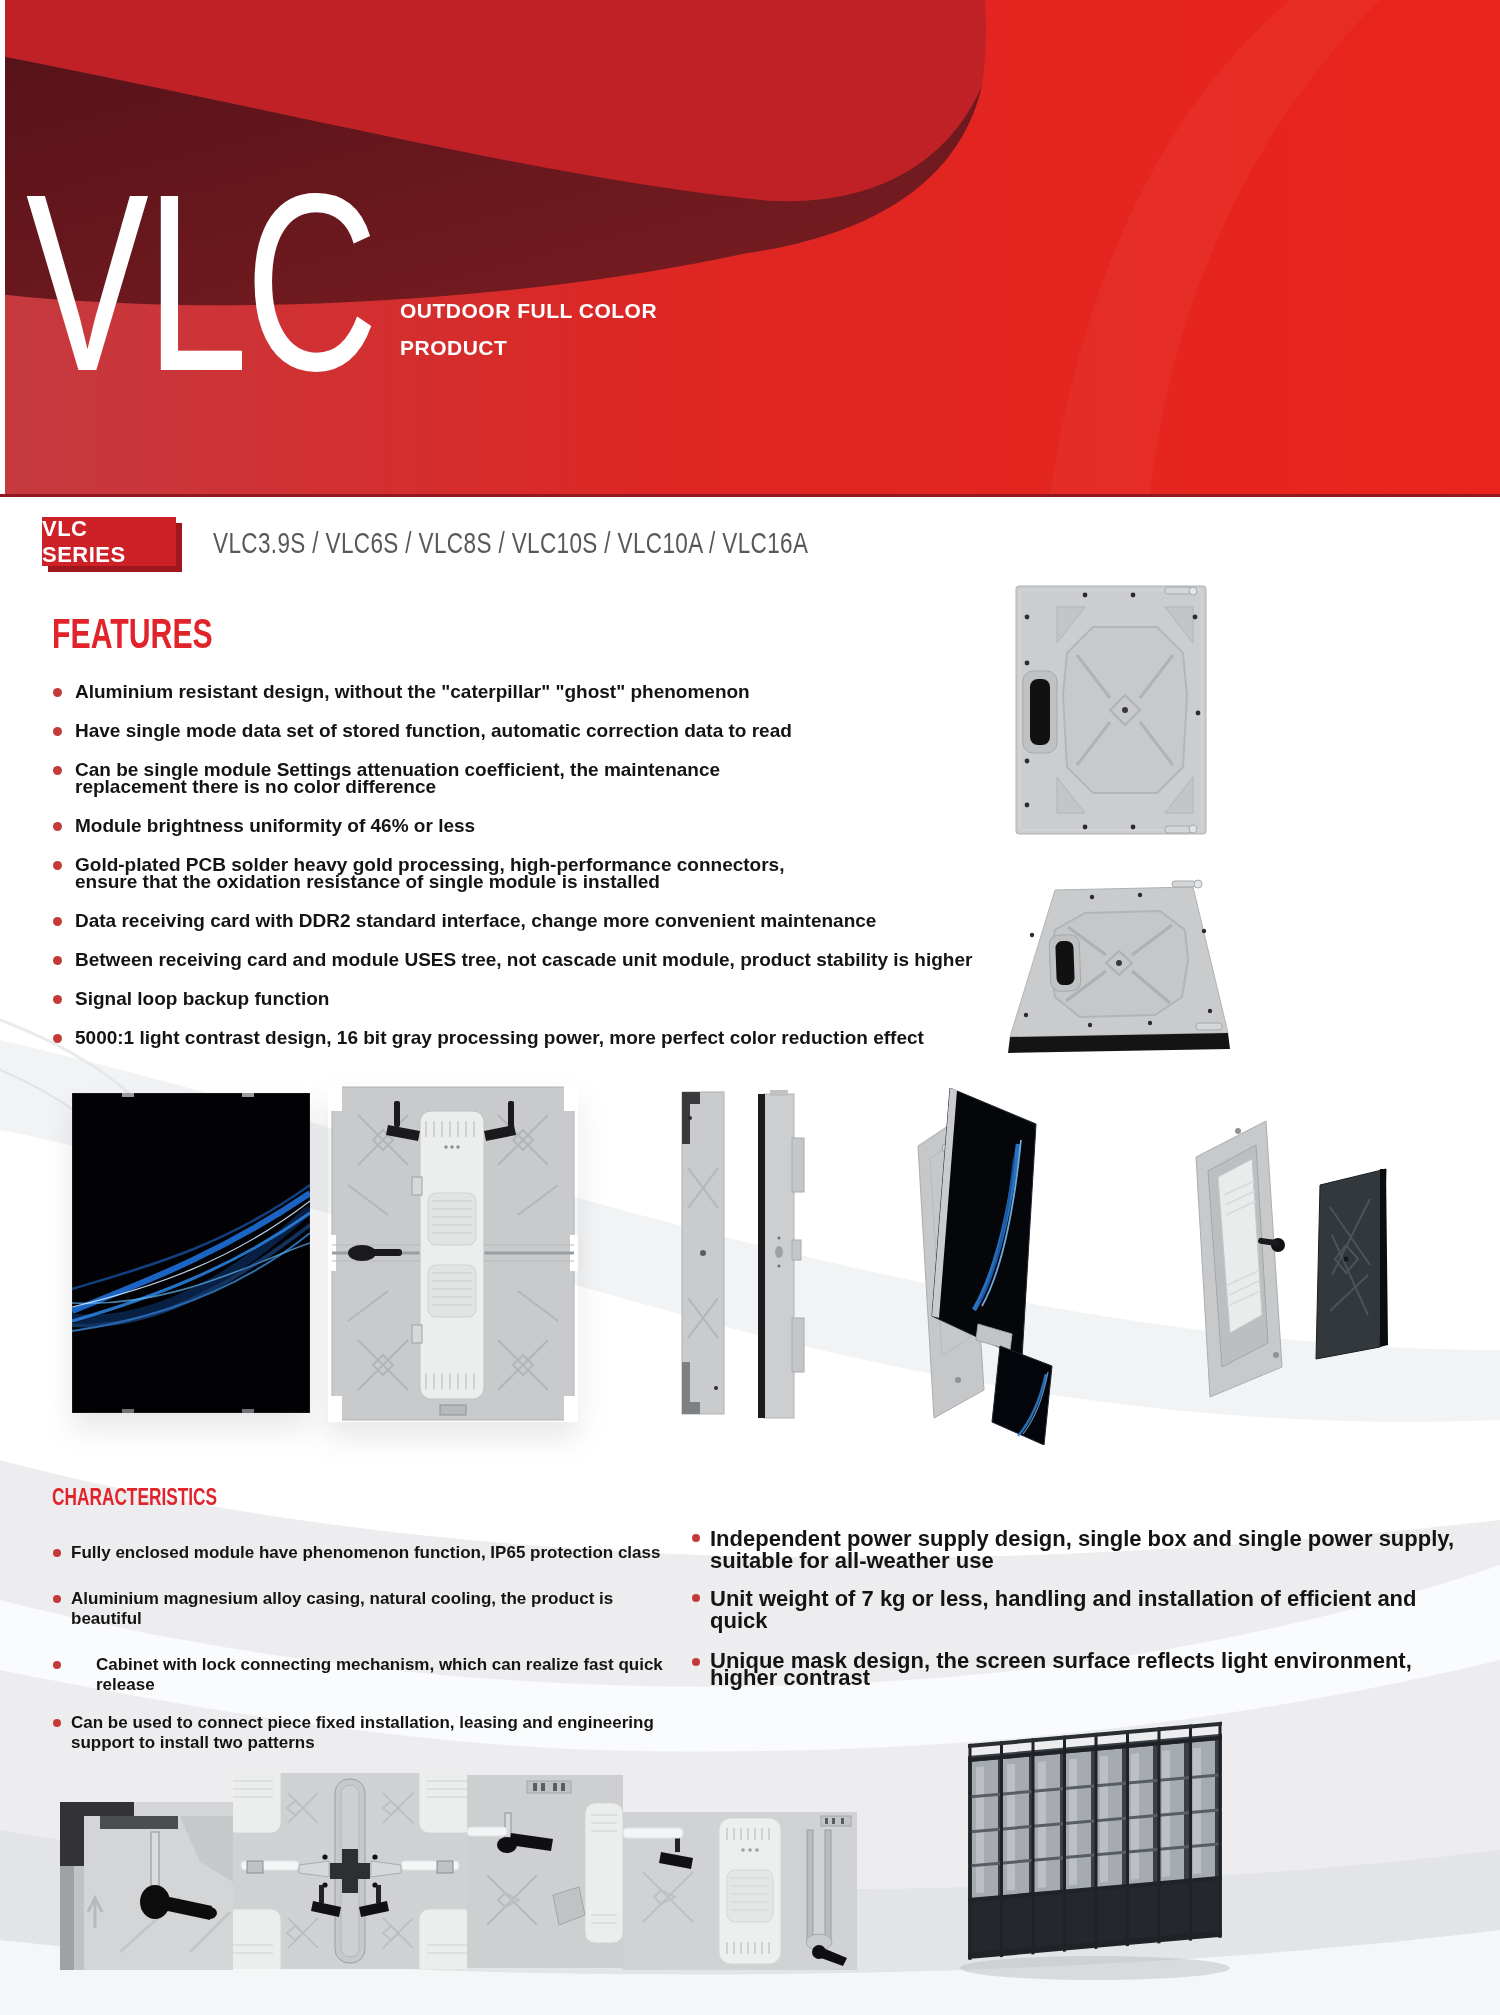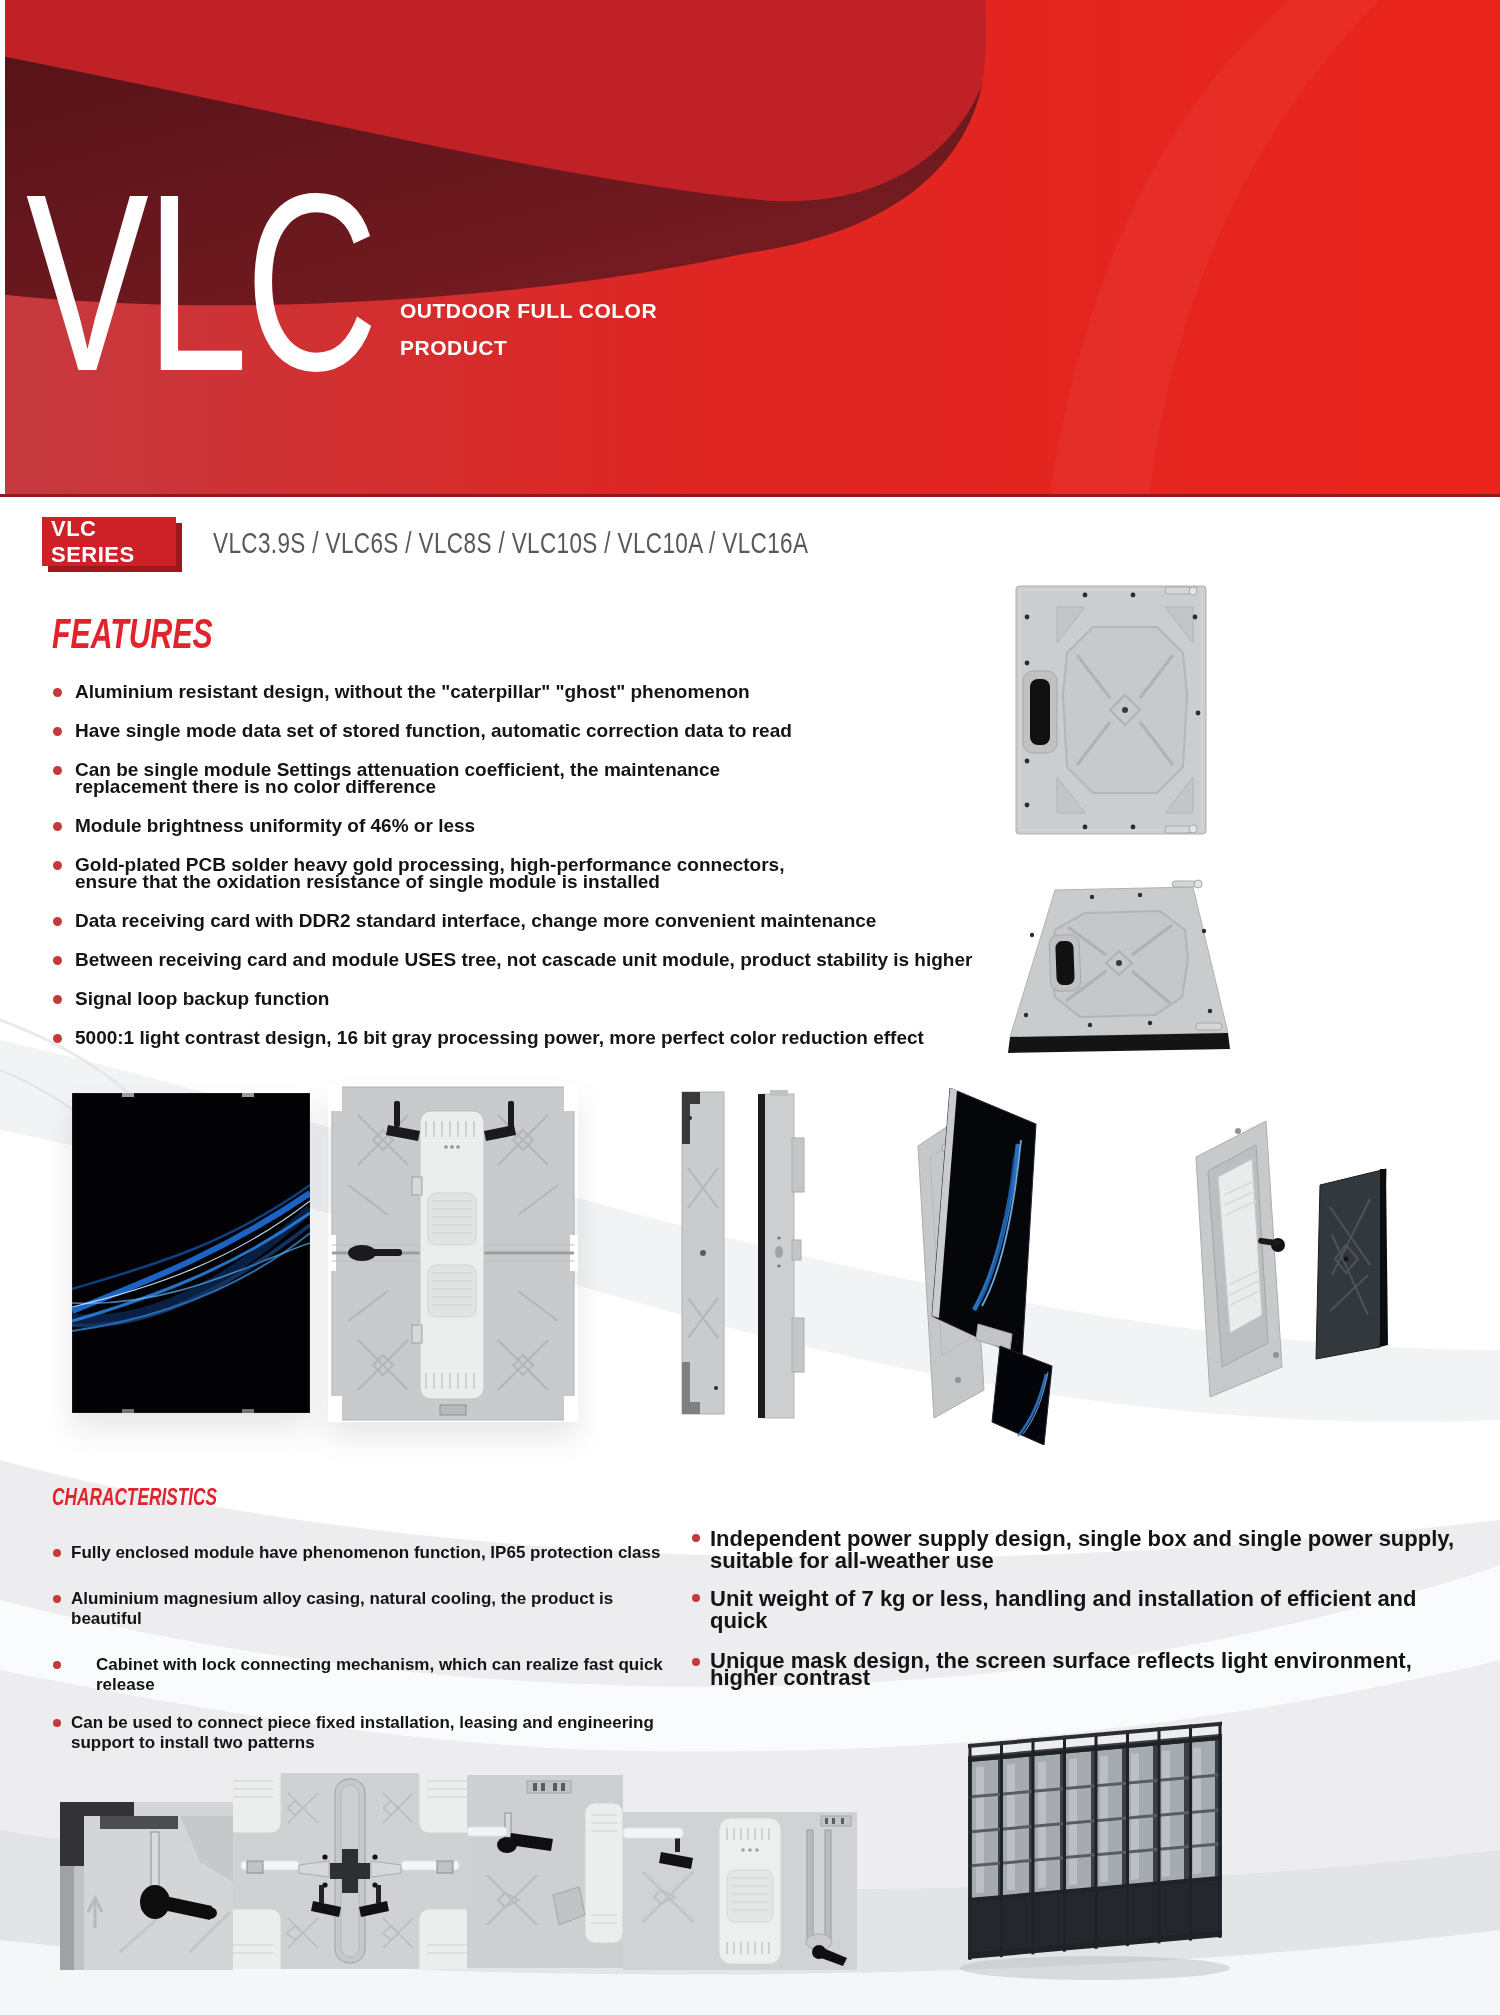--- a/index.html
+++ b/index.html
@@ -12,27 +12,27 @@
   
   .header{position:absolute;left:0;top:0;width:1500px;height:497px;border-bottom:3px solid #8e1a1f;}
   .header svg{width:100%;height:100%;}
   .vlc-logo{position:absolute;left:26px;top:157px;color:#fff;font-size:252px;line-height:1;
             font-weight:400;letter-spacing:-4px;transform:scaleX(.73);transform-origin:0 0;white-space:nowrap;}
   .hdr-sub{position:absolute;left:400px;top:292px;color:#fff;font-weight:bold;font-size:21px;
            line-height:37px;letter-spacing:.5px;white-space:nowrap;}
 
   
   .badge{position:absolute;left:42px;top:517px;width:134px;height:49px;background:#ce2027;
-         box-shadow:6px 6px 0 #9f171d;display:flex;align-items:center;justify-content:center;padding-left:9px;}
+         box-shadow:6px 6px 0 #9f171d;display:flex;align-items:center;justify-content:center;}
   .badge span{color:#fff;font-weight:bold;font-size:22px;letter-spacing:.5px;}
   .models{position:absolute;left:213px;top:526px;color:#57585a;font-size:30px;letter-spacing:.5px;
           transform:scaleX(.75);transform-origin:0 0;white-space:nowrap;}
 
   
-  .sec-title{position:absolute;color:#e1242b;font-weight:bold;white-space:nowrap;font-style:italic;}
+  .sec-title{position:absolute;color:#e1242b;font-weight:bold;white-space:nowrap;}
   .cond{display:inline-block;transform:scaleX(.72);transform-origin:0 50%;}
   #features-title{left:52px;top:610px;font-size:42px;}
   #char-title{left:52px;top:1483px;font-size:24px;}
 
   
   .flist{position:absolute;left:53px;top:683px;width:1150px;}
   .fitem{display:flex;align-items:flex-start;margin-bottom:22px;}
   .fitem .dot{flex:0 0 auto;width:9px;height:9px;border-radius:50%;background:#c43a38;margin:5px 13px 0 0;}
   .ftext{font-size:19px;font-weight:bold;color:#141414;line-height:17px;white-space:pre-line;}
 

